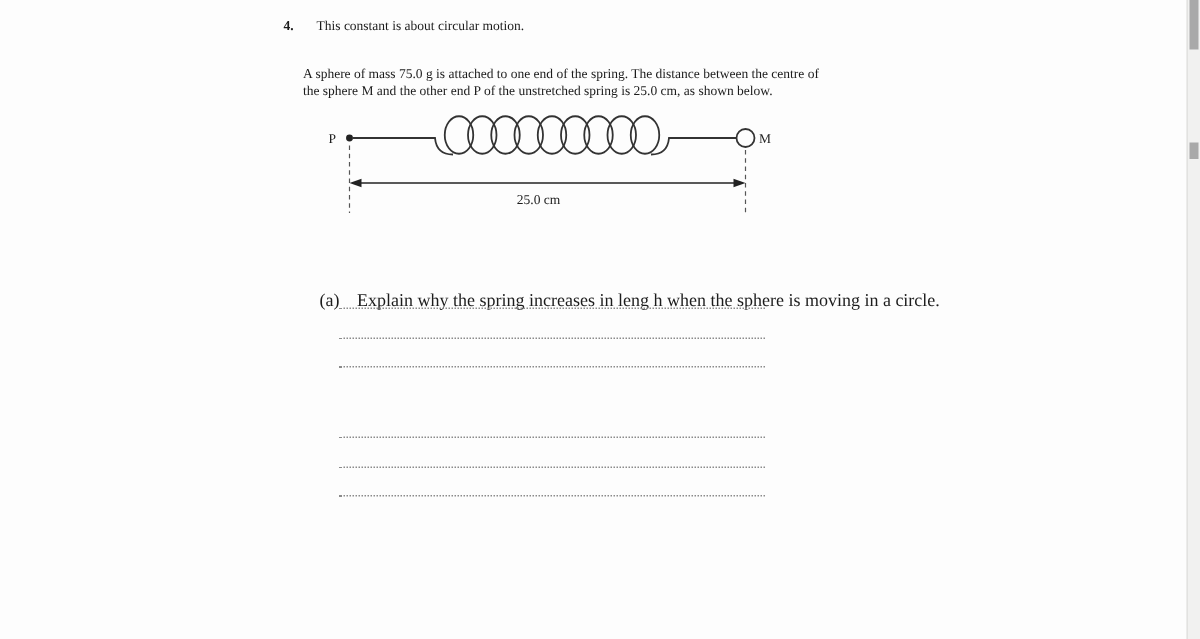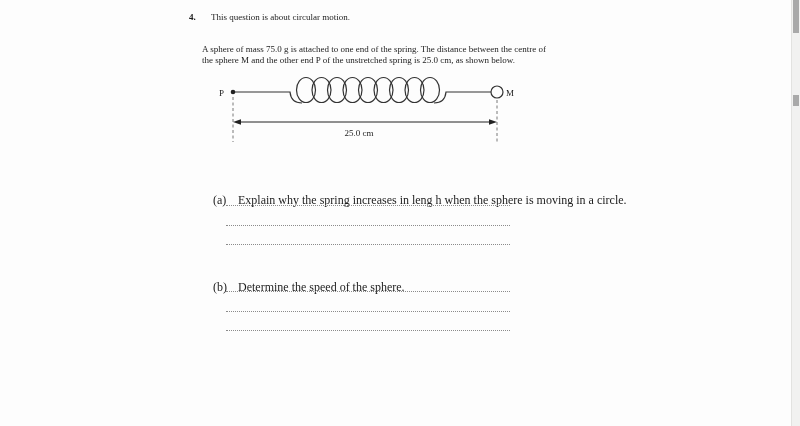--- a/index.html
+++ b/index.html
@@ -69,21 +69,21 @@
     font-size: 9px;
     fill: #1c1c1c;
   }
 </style>
 </head>
 <body>
 
 <div class="page">
 
   <div class="abs heading-row">
-    <span class="qnum">4.</span><span>This question is about circular motion.</span>
+    <span class="qnum">4.</span><span>This constant is about circular motion.</span>
   </div>
 
   <div class="abs para para2">A sphere of mass 75.0 g is attached to one end of the spring. The distance between the centre of
 the sphere M and the other end P of the unstretched spring is 25.0 cm, as shown below.</div>
 
   <svg class="abs diagram-svg" width="320" height="70" viewBox="0 0 320 70">
 
     <circle cx="23" cy="17" r="2.3" fill="#222"></circle>
 
     <path d="M25,17 L80,17 Q81,28 92,28" fill="none" stroke="#333" stroke-width="1.2"></path>
@@ -119,23 +119,20 @@
   </svg>
 
 
   <div class="abs part-row part-a">
     <span class="part-label">(a)</span><span>Explain why the spring increases in leng h when the sphere is moving in a circle.</span>
   </div>
   <div class="abs answer-line" style="top:205px"></div>
   <div class="abs answer-line" style="top:225px"></div>
   <div class="abs answer-line" style="top:244px"></div>
 
-  <div class="abs part-row part-b">
-    <span class="part-label">(b)</span><span>Determine the speed of the sphere.</span>
-  </div>
   <div class="abs answer-line" style="top:291px"></div>
   <div class="abs answer-line" style="top:311px"></div>
   <div class="abs answer-line" style="top:330px"></div>
 
   <div class="abs scrollbar">
     <div class="scrollbar-thumb"></div>
     <div class="scrollbar-marker"></div>
   </div>
 
 </div>

